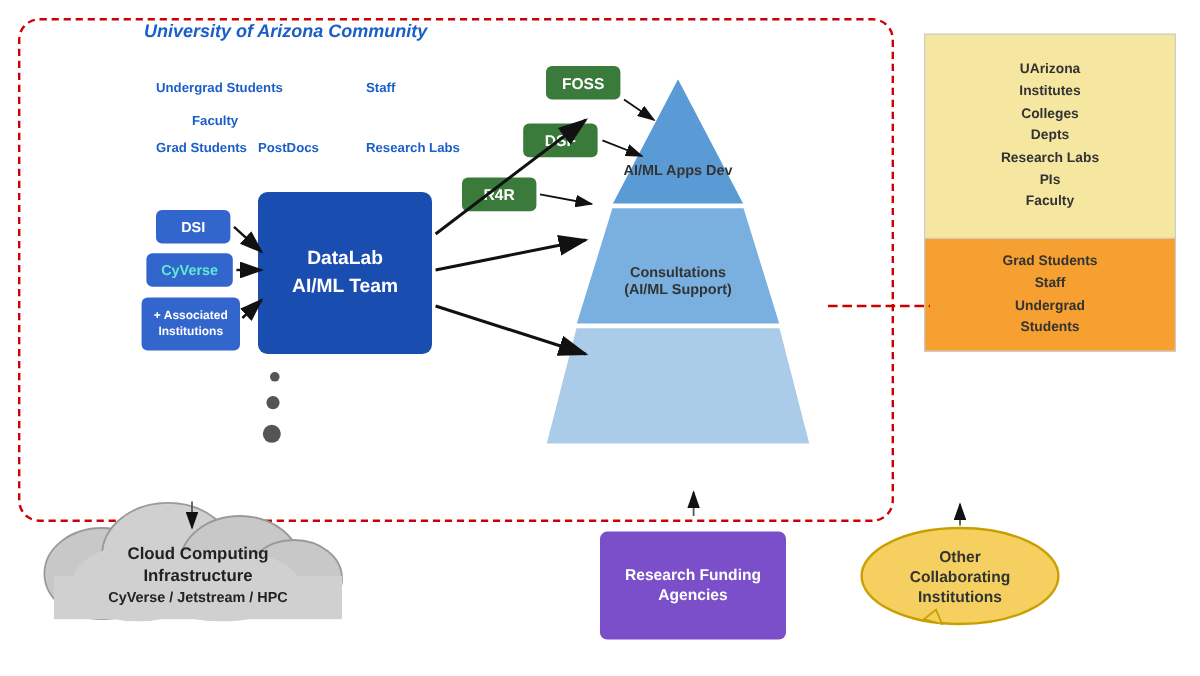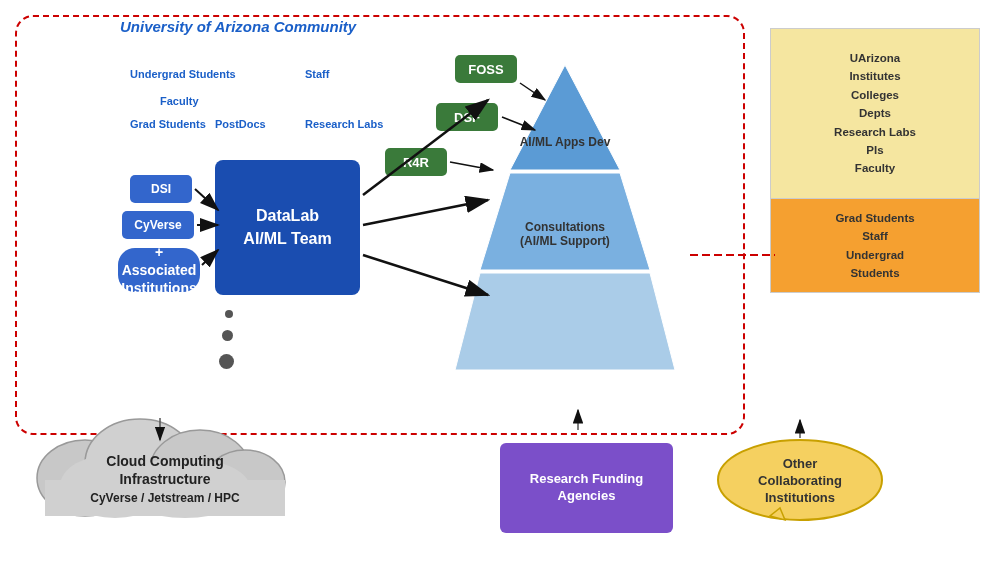--- a/index.html
+++ b/index.html
@@ -60,44 +60,44 @@
     }
 
     
     .cyverse-box {
       position: absolute;
       top: 211px;
       left: 122px;
       width: 72px;
       height: 28px;
       background: #3366cc;
-      color: #ffffff;
+      color: #5eead4;
       border-radius: 5px;
       display: flex;
       align-items: center;
       justify-content: center;
       font-size: 12px;
       font-weight: bold;
     }
 
     
     .assoc-box {
       position: absolute;
       top: 248px;
       left: 118px;
       width: 82px;
       height: 44px;
       background: #3366cc;
       color: white;
-      border-radius: 17px;
-      display: flex;
-      align-items: center;
-      justify-content: center;
-      text-align: center;
-      font-size: 14px;
+      border-radius: 5px;
+      display: flex;
+      align-items: center;
+      justify-content: center;
+      text-align: center;
+      font-size: 10px;
       font-weight: bold;
       line-height: 1.3;
     }
 
     
     .datalab-box {
       position: absolute;
       top: 160px;
       left: 215px;
       width: 145px;
@@ -271,21 +271,21 @@
       left: 25px;
       width: 280px;
       height: 120px;
     }
 
     
     .funding-box {
       position: absolute;
       bottom: 30px;
       left: 500px;
-      width: 173px;
+      width: 155px;
       height: 90px;
       background: #7b4fc9;
       color: white;
       border-radius: 6px;
       display: flex;
       align-items: center;
       justify-content: center;
       text-align: center;
       font-size: 13px;
       font-weight: bold;

